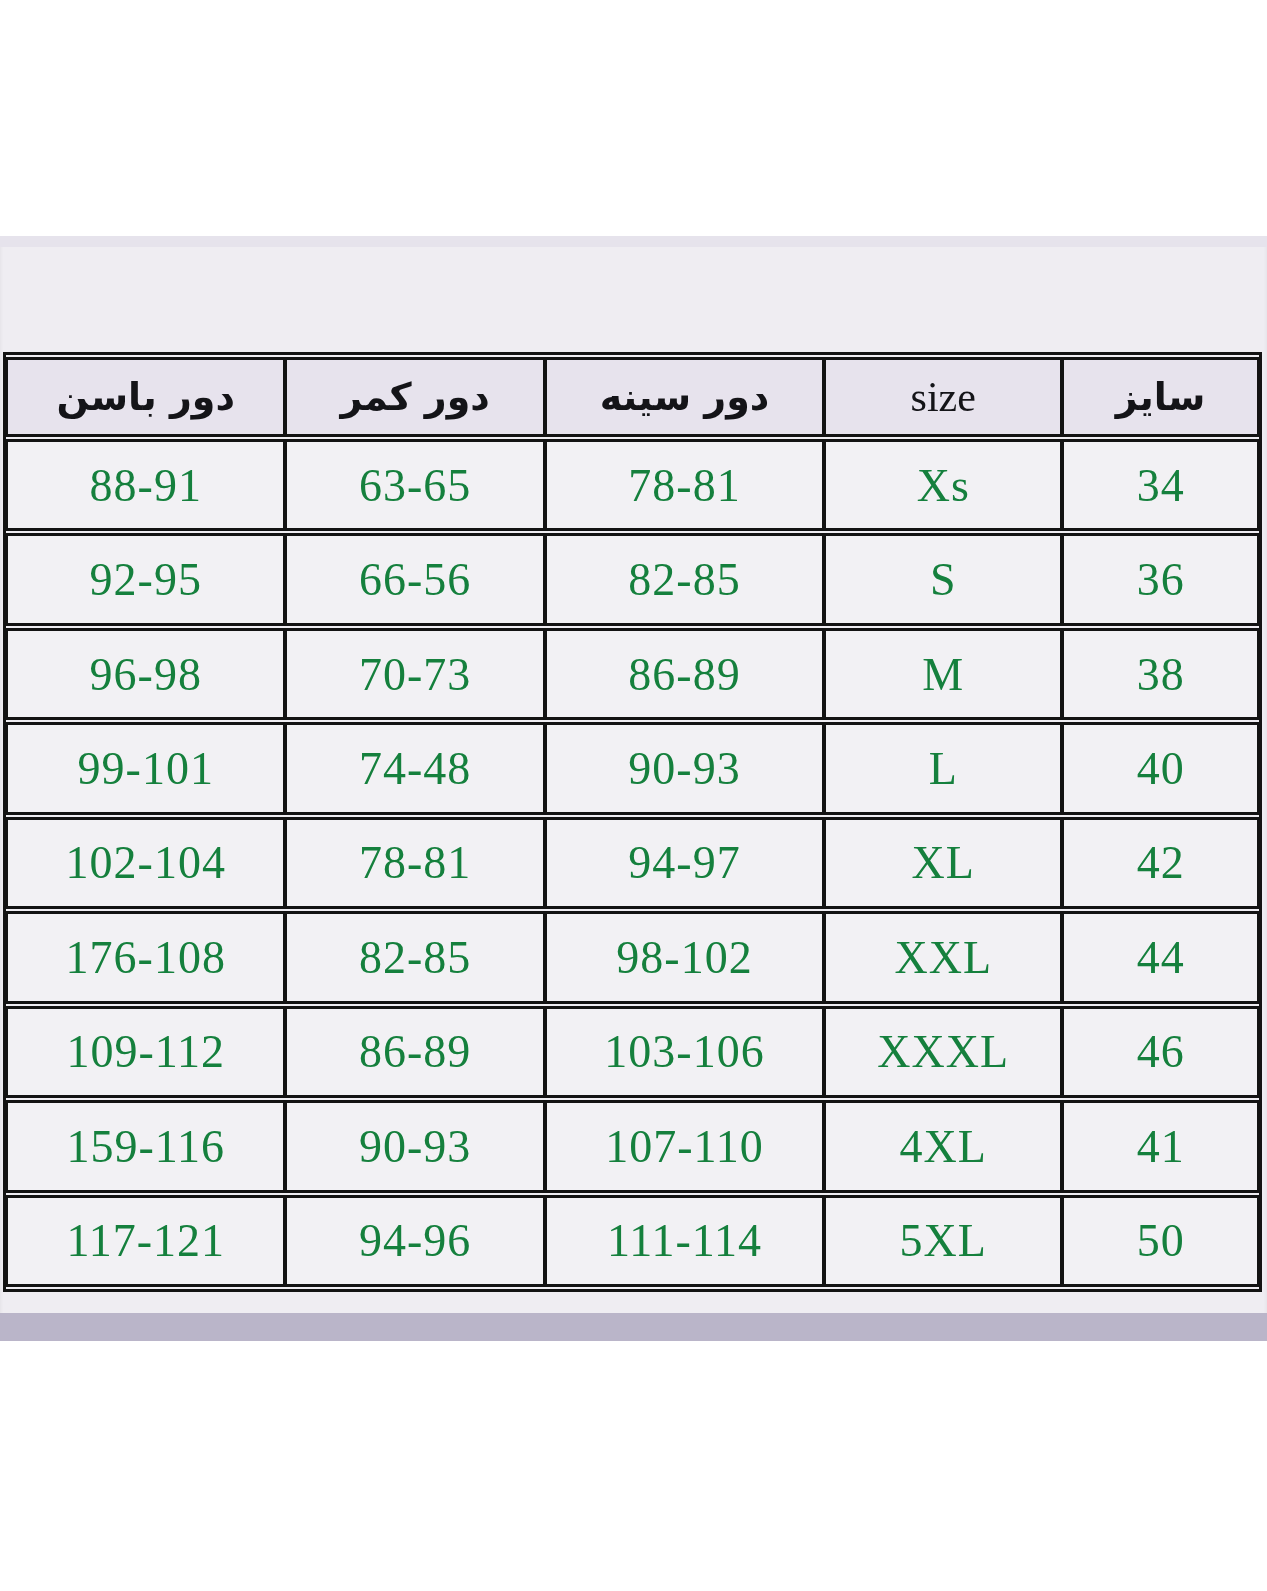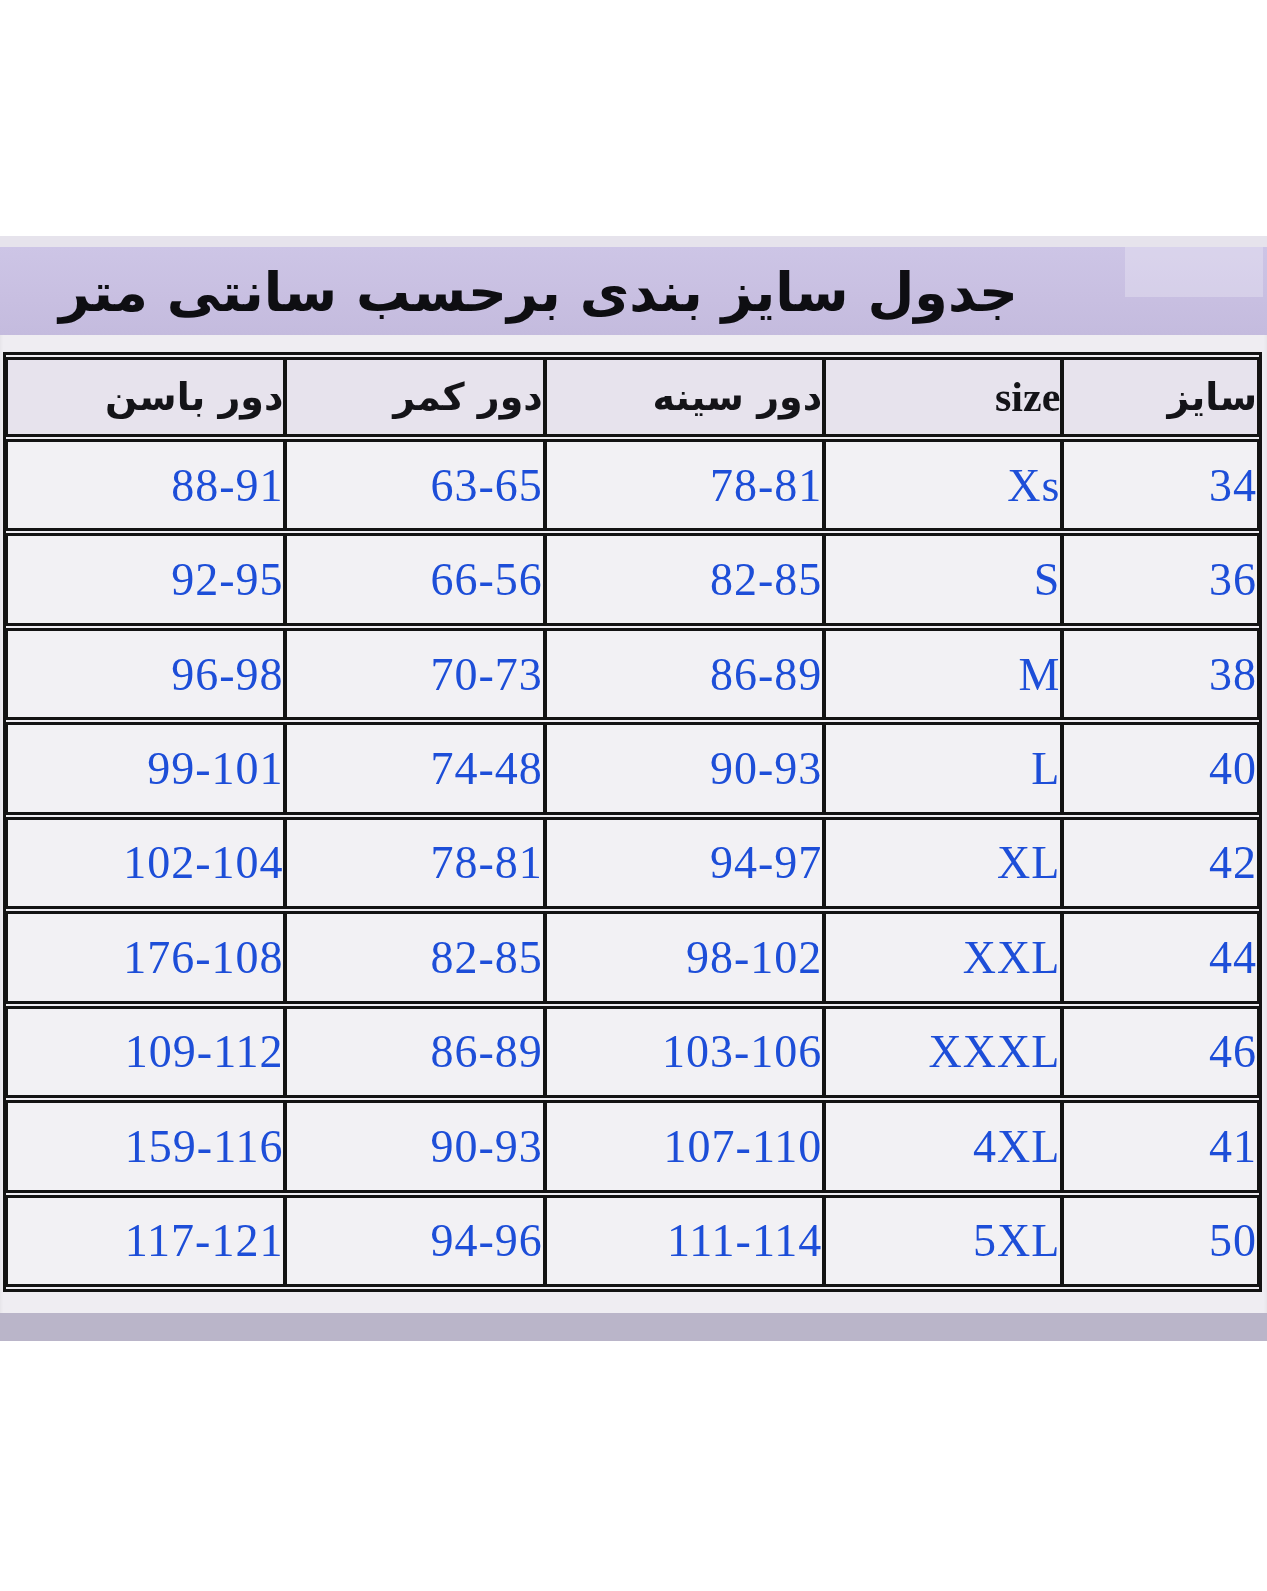--- a/index.html
+++ b/index.html
@@ -50,71 +50,67 @@
     border-spacing:0 2px;
     table-layout:fixed;
     direction:rtl;
     background:#efedf2;
   }
   .size-chart th,.size-chart td{
     border-left:2px solid #131313;
     border-right:2px solid #131313;
     border-top:3px solid #131313;
     border-bottom:3px solid #131313;
-    text-align:right;
+    text-align:center;
     vertical-align:middle;
     padding:0;
     overflow:hidden;
   }
   .size-chart thead th{
     height:74px;
     background:#e7e3ed;
   }
   .size-chart td{
     background:#f2f1f4;
   }
   th.fa-head{
     font-family:"DejaVu Sans","Liberation Sans",sans-serif;
     font-weight:bold;
     font-size:38px;
     color:#141418;
   }
   th.lat-head{
     font-family:"Liberation Serif","DejaVu Serif",serif;
-    font-weight:bold;
+    font-weight:normal;
     font-size:42px;
     color:#141418;
   }
   td.num-cell,td.lat-cell{
     font-family:"Liberation Serif","DejaVu Serif",serif;
     font-size:46px;
-    color:#1d4ed8;
+    color:#15803d;
     letter-spacing:1px;
   }
   .bottom-strip{
     position:absolute;left:0;bottom:0;
     width:1267px;height:28px;
     background:#bab5c9;
   }
   .photo-top-strip{
     position:absolute;left:0;top:0;
     width:1267px;height:11px;
     background:#e6e3ec;
   }
 </style>
 </head>
 <body>
 
 <div class="photo">
   <div class="photo-top-strip"></div>
 
-  <div class="title-band">
-    <div class="title-highlight"></div>
-    <div class="title-text">جدول سایز بندی برحسب سانتی متر</div>
-  </div>
 
   <div class="table-frame">
     <table class="size-chart">
       <colgroup>
         <col style="width:15.7%">
         <col style="width:19.0%">
         <col style="width:22.3%">
         <col style="width:20.7%">
         <col style="width:22.3%">
       </colgroup>

